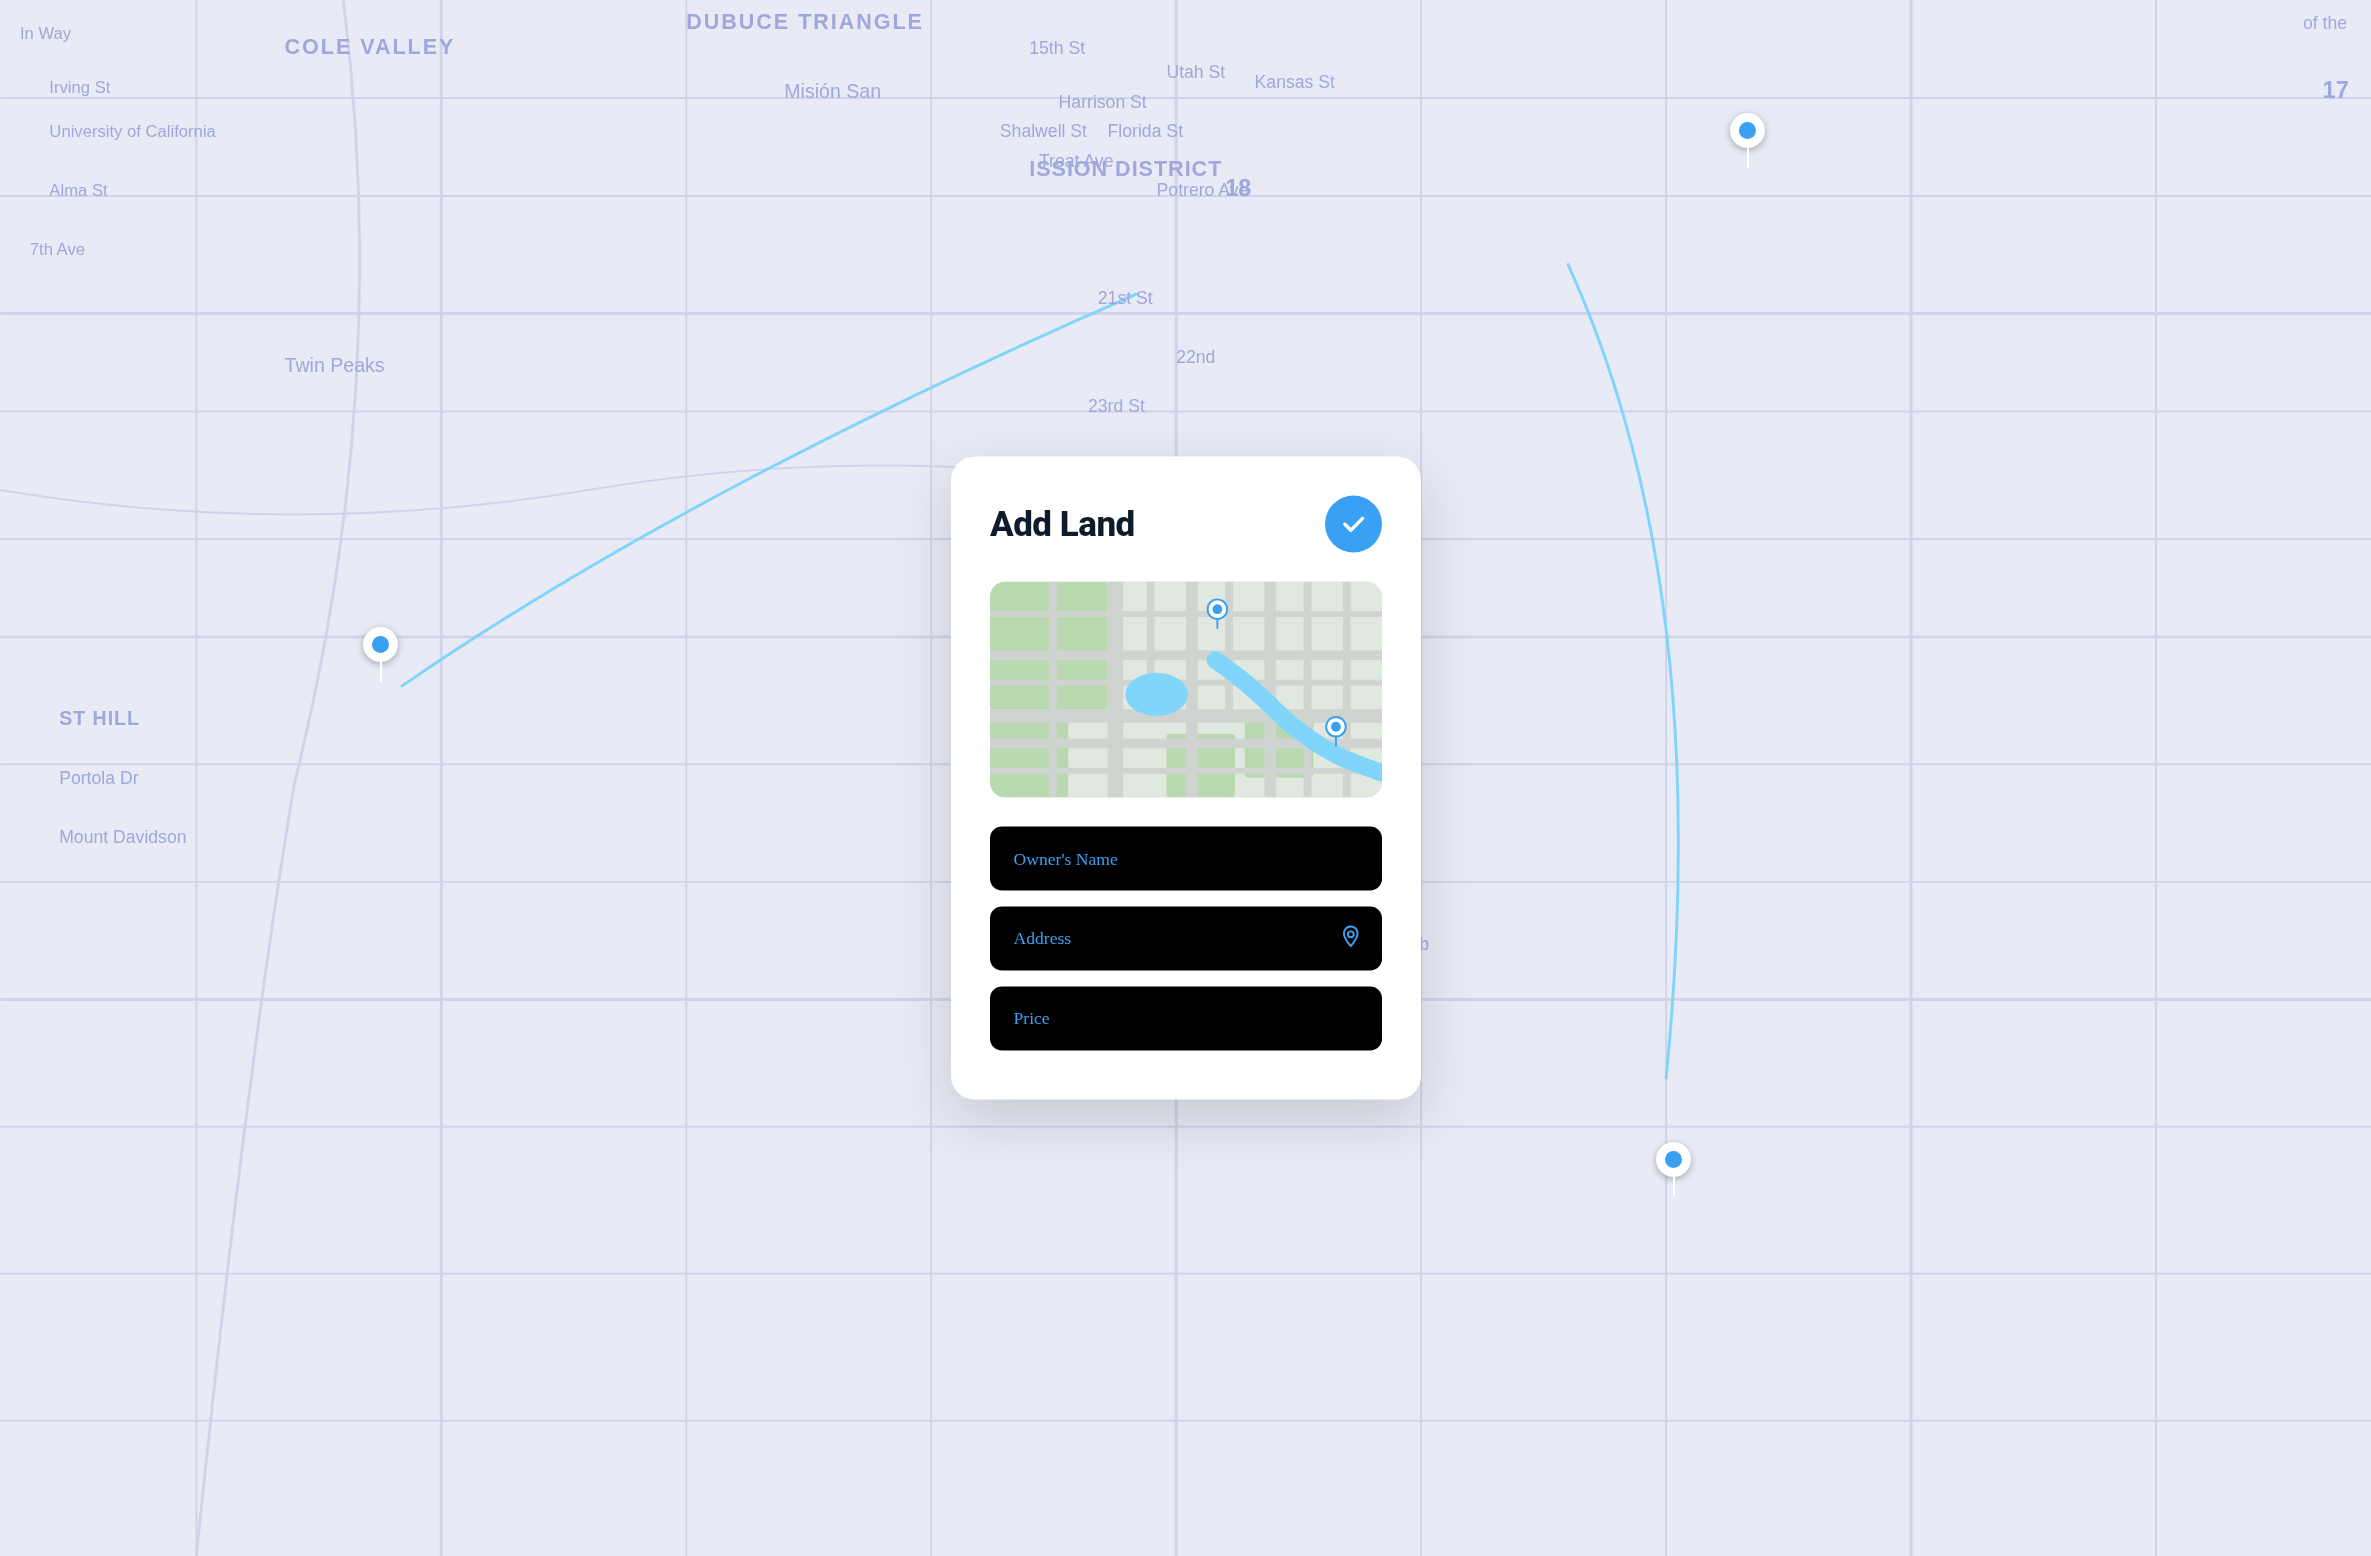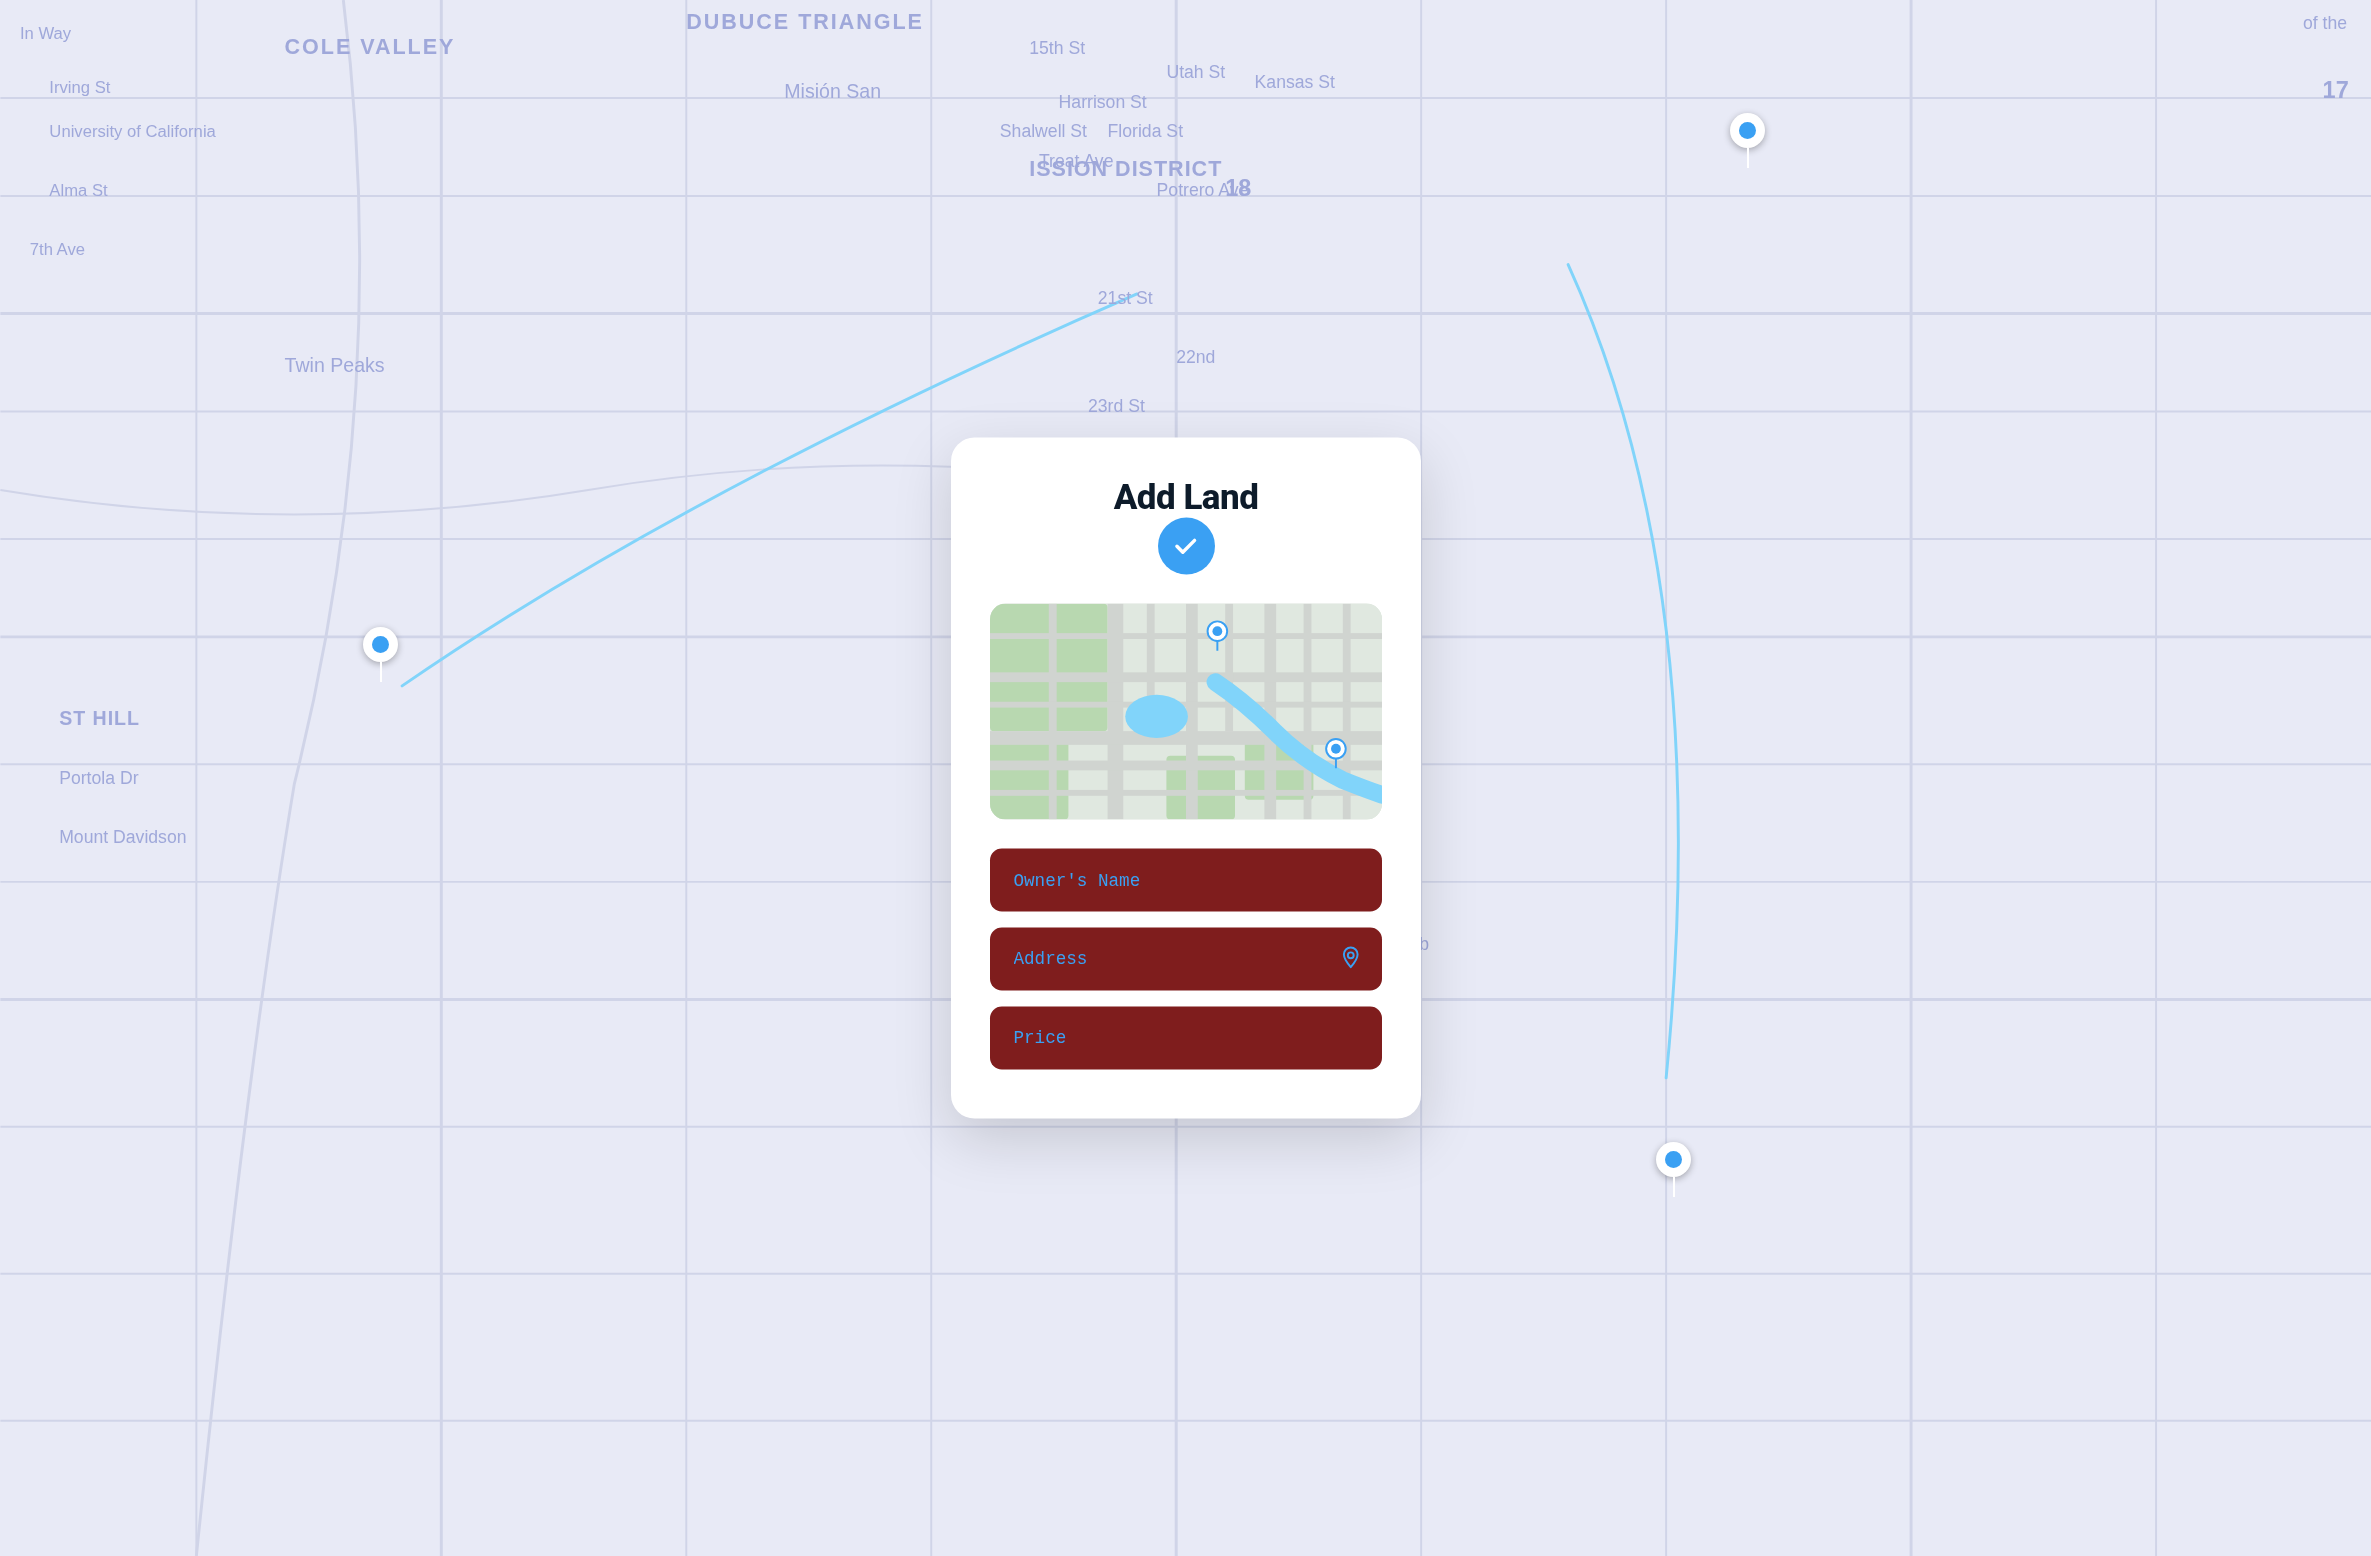--- a/index.html
+++ b/index.html
@@ -76,21 +76,20 @@
       max-height: 90%;
       overflow-y: auto;
     }
 
     
     .modal-header {
       display: flex;
       justify-content: space-between;
       align-items: center;
       margin-bottom: 29px;
-      flex-direction: column;
     }
 
     .modal-title {
       font-size: 35px;
       font-weight: 800;
       color: #0d1b2a;
       letter-spacing: -0.5px;
     }
 
     .confirm-button {
@@ -128,29 +127,29 @@
     }
 
     
     .form-fields {
       display: flex;
       flex-direction: column;
       gap: 15.7px;
     }
 
     .form-field {
-      background: #7f1d1d;
+      background: #000000;
       border: none;
       border-radius: 11.8px;
       padding: 21.6px 23.5px;
       font-size: 17.6px;
       color: #3aa0f3;
       width: 100%;
       outline: none;
-      font-family: Liberation Mono, monospace;
+      font-family: Liberation Serif, serif;
     }
 
     .form-field::placeholder {
       color: #3aa0f3;
     }
 
     .form-field-wrapper {
       position: relative;
       display: flex;
       align-items: center;

